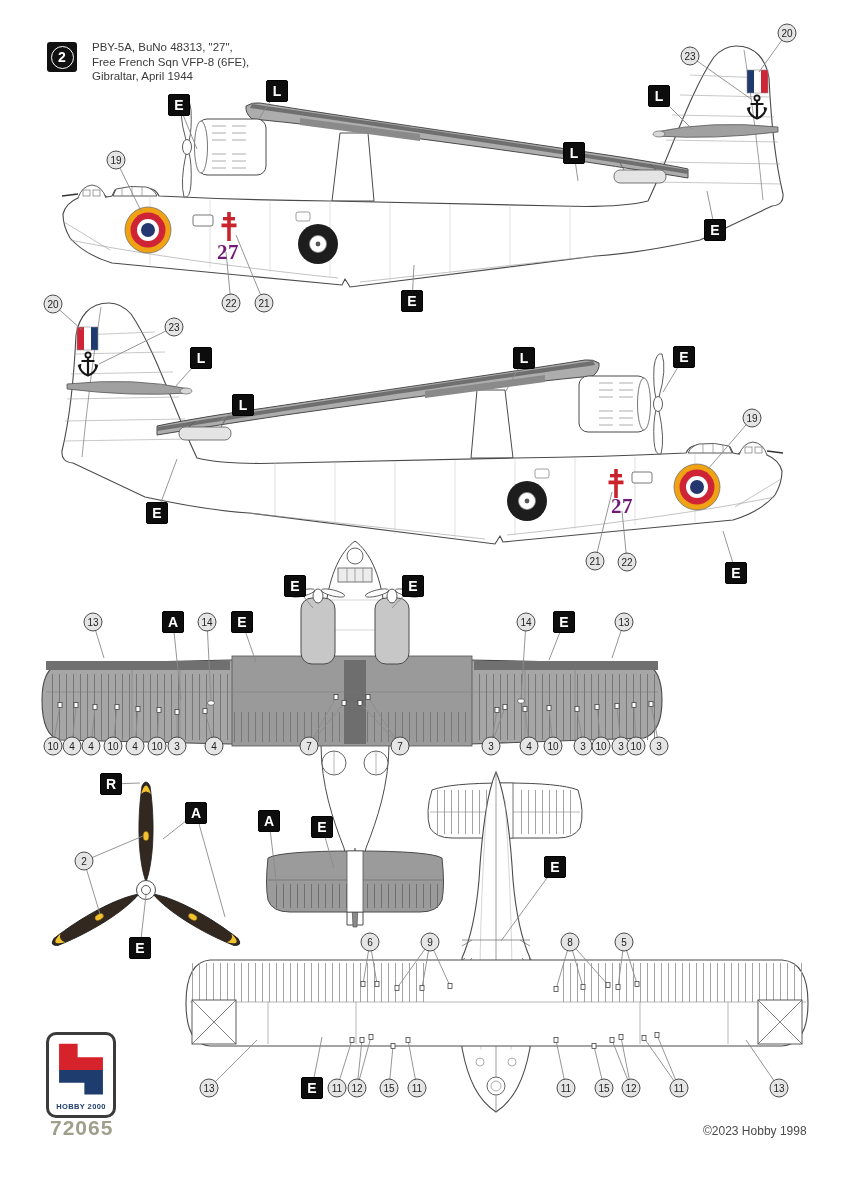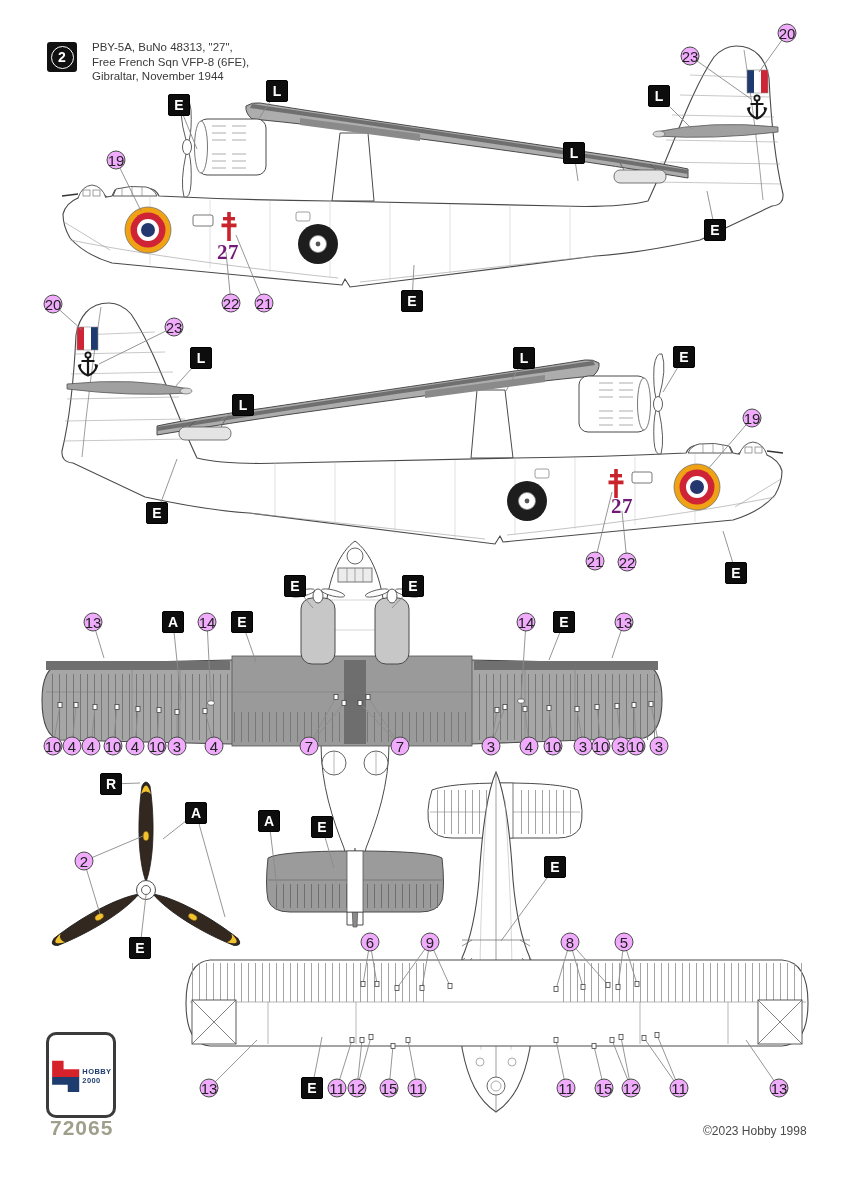--- a/index.html
+++ b/index.html
@@ -10,28 +10,28 @@
   
   .scheme-badge{position:absolute;left:47px;top:42px;width:30px;height:30px;background:#111;
       border-radius:3px;display:flex;align-items:center;justify-content:center;}
   .scheme-badge .ring{width:21px;height:21px;border:1.6px solid #fff;border-radius:50%;
       display:flex;align-items:center;justify-content:center;color:#fff;font-weight:bold;font-size:14px;}
   .title-block{position:absolute;left:92px;top:40px;color:#3a3a3a;font-size:11.5px;line-height:14.5px;}
   
   .co{position:absolute;transform:translate(-50%,-50%);z-index:6;}
   .co-box{width:20px;height:20px;background:#0d0d0d;border:1px solid #000;border-radius:2px;
       color:#fff;font-weight:bold;font-size:14px;line-height:20px;text-align:center;}
-  .co-circ{width:17px;height:17px;background:#f0abfc;border:1.1px solid #4a4a4a;border-radius:50%;
-      color:#222;font-size:15px;line-height:17px;text-align:center;}
+  .co-circ{width:17px;height:17px;background:#e5e5e5;border:1.1px solid #4a4a4a;border-radius:50%;
+      color:#222;font-size:10px;line-height:17px;text-align:center;}
   
   .m27{position:absolute;transform:translate(-50%,-50%);z-index:5;color:#701a75;
       font-weight:800;font-size:21px;letter-spacing:0.5px;font-family:Liberation Serif, serif;}
   
   .logo{position:absolute;left:46px;top:1032px;width:70px;height:86px;border:3px solid #3b3b3b;
-      border-radius:10px;background:#fff;box-sizing:border-box;display:flex;flex-direction:row;
+      border-radius:10px;background:#fff;box-sizing:border-box;display:flex;flex-direction:column;
       align-items:center;justify-content:flex-start;}
   .logo svg{margin-top:4px;}
   .logo .brand{color:#1e3c6e;font-weight:bold;font-size:7.5px;letter-spacing:0.4px;margin-top:1px;}
   .kit-number{position:absolute;left:50px;top:1116px;color:#a09f8c;font-size:21px;font-weight:bold;letter-spacing:1px;}
   .copyright{position:absolute;left:703px;top:1124px;color:#4a4a4a;font-size:12px;}
 </style>
 </head>
 <body>
 
 <div class="sheet">
@@ -439,21 +439,21 @@
       <div class="co co-circ" style="left: 679px; top: 1088px;">11</div>
       <div class="co co-circ" style="left: 779px; top: 1088px;">13</div>
     </div>
 
   <div class="scheme-badge">
     <span class="ring">2</span>
   </div>
   <div class="title-block">
     <div>PBY-5A, BuNo 48313, "27",</div>
     <div>Free French Sqn VFP-8 (6FE),</div>
-    <div>Gibraltar, November 1944</div>
+    <div>Gibraltar, April 1944</div>
   </div>
 
   <div class="m27" style="left:228px;top:252px;">27</div>
   <div class="m27" style="left:622px;top:506px;">27</div>
 
   <div class="logo">
     <svg width="54" height="62" viewBox="0 0 64 70">
       <path d="M6,4 L28,4 L28,20 L58,20 L58,35 L6,35 Z" fill="var(--logo-red)"></path>
       <path d="M6,35 L58,35 L58,64 L36,64 L36,50 L6,50 Z" fill="var(--logo-blue)"></path>
     </svg>

